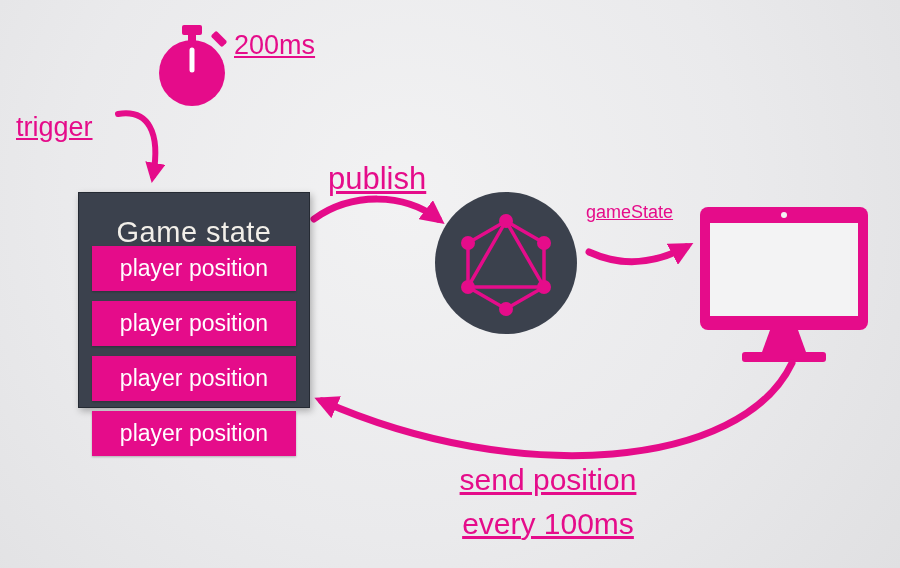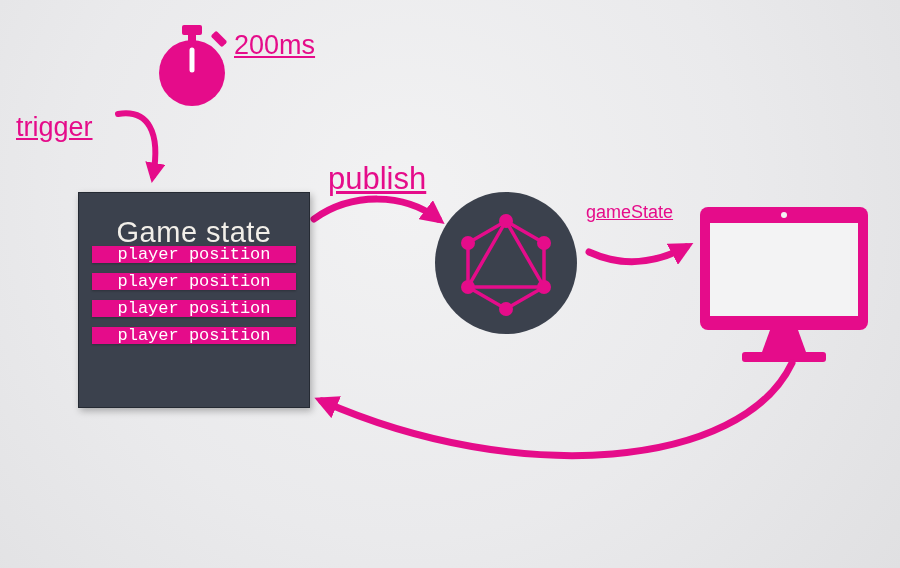--- a/index.html
+++ b/index.html
@@ -26,25 +26,24 @@
   }
   .gs-title{
     margin-top:23px;text-align:center;
     color:#f2efe9;font-size:29px;letter-spacing:0.5px;
   }
   .gs-rows{
     position:absolute;left:13px;right:13px;top:53px;
     display:flex;flex-direction:column;gap:10px;
   }
   .gs-row{
-    height:17px;background:var(--accent);
-    color:#ffffff;font-size:17px;
+    height:45px;background:var(--accent);
+    color:#ffffff;font-size:23px;
     display:flex;align-items:center;justify-content:center;
     box-shadow:0 1px 2px rgba(0,0,0,0.25);
-    font-family:Liberation Mono, monospace;
   }
 
   .overlay{position:absolute;left:0;top:0;pointer-events:none;}
   .accent-fill{fill:var(--accent);}
   .accent-stroke{stroke:var(--accent);fill:none;}
   .dark-fill{fill:var(--dark);}
   .white-stroke{stroke:#ffffff;fill:none;}
   .screen-fill{fill:#f3f3f4;}
 </style>
 </head>
@@ -101,20 +100,24 @@
   </svg>
 
   <div class="label label-timer">200ms</div>
 
   <div class="label label-trigger">trigger</div>
 
   <div class="label label-publish">publish</div>
 
   <div class="label label-gamestate">gameState</div>
 
+  <div class="label label-send">
+    <div>send position</div>
+    <div>every 100ms</div>
+  </div>
 
   <div class="gs-box">
     <div class="gs-title">Game state</div>
     <div class="gs-rows">
       <div class="gs-row">player position</div>
       <div class="gs-row">player position</div>
       <div class="gs-row">player position</div>
       <div class="gs-row">player position</div>
     </div>
   </div>

